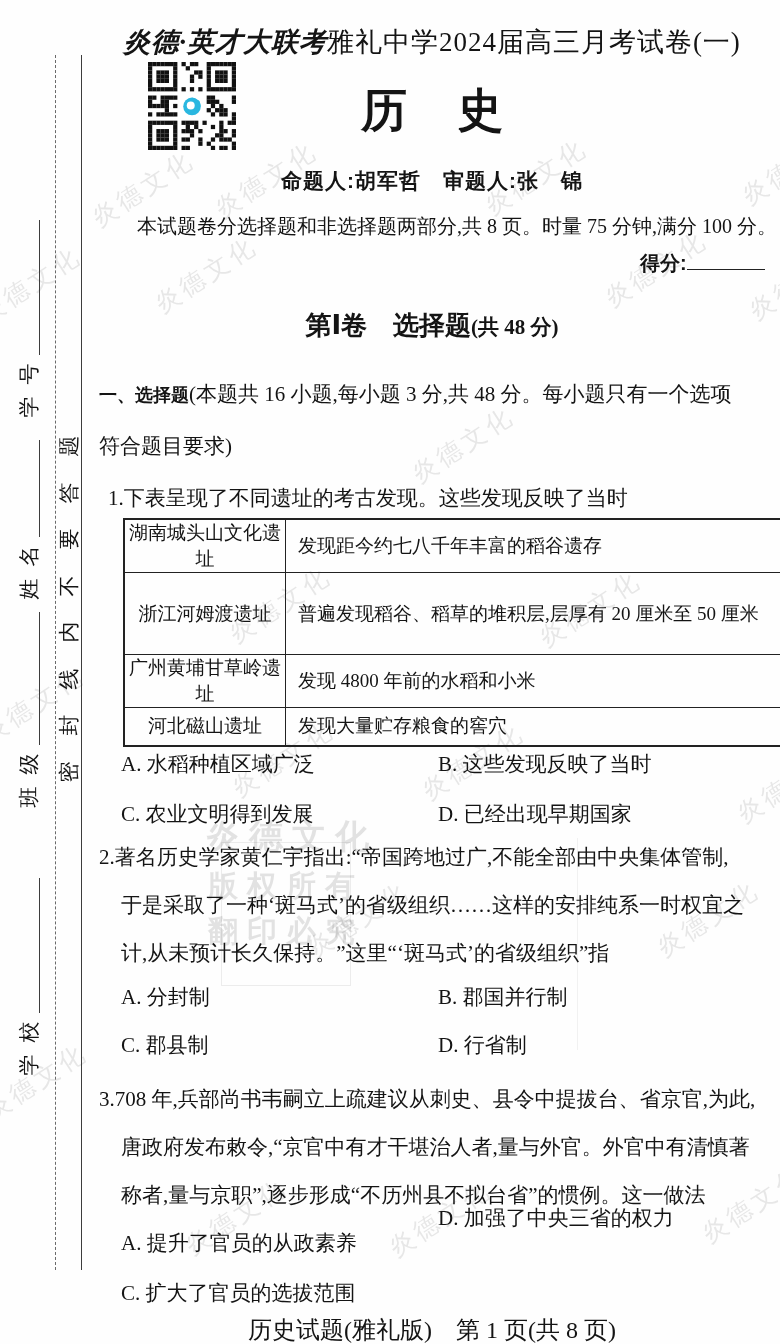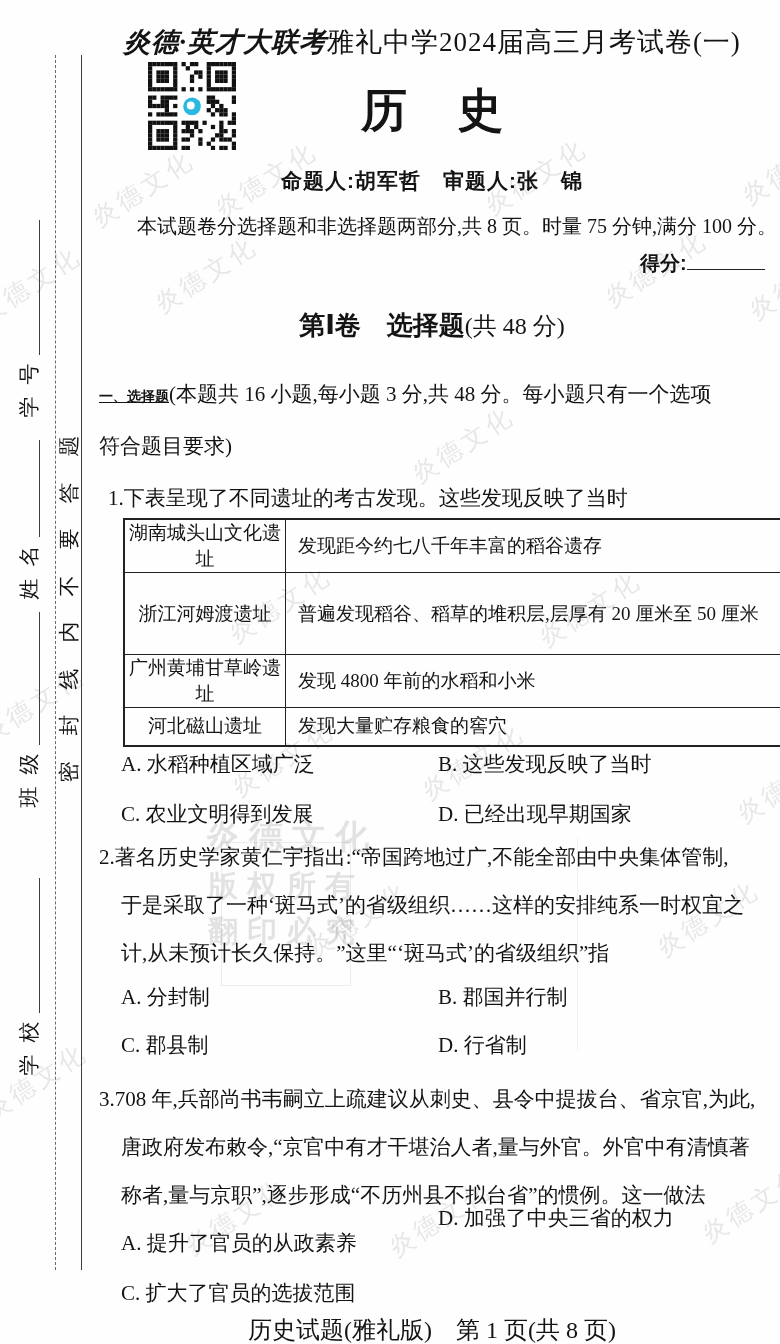--- a/index.html
+++ b/index.html
@@ -31,21 +31,21 @@
   
   .header1{top:24px;font-size:27px;letter-spacing:1px;white-space:nowrap;}
   .header1 .brand{font-weight:800;font-style:italic;}
   .subject{top:80px;font-size:46px;letter-spacing:50px;text-indent:50px;}
   .authors{top:167px;font-size:21px;letter-spacing:1px;}
   .intro{top:213px;left:137px;font-size:20px;}
   .score{top:250px;left:640px;font-size:20px;}
   .score-line{display:inline-block;width:78px;border-bottom:1.5px solid #222;height:18px;}
 
   .sec-head{top:308px;font-size:26px;}
-  .sec-head .note{font-size:24px;font-weight:400;font-family:"Liberation Serif","DejaVu Serif",serif;margin-top:32px;}
+  .sec-head .note{font-size:21px;font-weight:700;font-family:"Liberation Serif","DejaVu Serif",serif;margin-top:32px;}
 
   .bodyline{position:absolute;font-size:21px;white-space:nowrap;}
   .opt{position:absolute;font-size:21px;white-space:nowrap;}
 
   
   .q-table{position:absolute;left:123px;top:518px;width:688px;border-collapse:collapse;
            border:2px solid #222;font-size:19px;table-layout:fixed;}
   .q-table td{border:1px solid #222;padding:0;}
   .q-table td.c1{width:160px;text-align:center;}
   .q-table td.c2{padding-left:12px;padding-right:8px;}
@@ -326,21 +326,21 @@
   <div class="abs intro">本试题卷分选择题和非选择题两部分,共 8 页。时量 75 分钟,满分 100 分。</div>
   <div class="abs score">
     <span class="hei">得分:</span><span class="score-line"></span>
   </div>
 
   <div class="abs centered sec-head hei">
     <span>第Ⅰ卷　选择题</span><span class="note">(共 48 分)</span>
   </div>
 
   <div class="bodyline" style="left:99px;top:380px;">
-    <span class="hei" style="font-size:14px;text-decoration:underline;">一、选择题</span><span>(本题共 16 小题,每小题 3 分,共 48 分。每小题只有一个选项</span>
+    <span class="hei" style="font-size:18px;">一、选择题</span><span>(本题共 16 小题,每小题 3 分,共 48 分。每小题只有一个选项</span>
   </div>
   <div class="bodyline" style="left:99px;top:432px;">符合题目要求)</div>
 
   <div class="bodyline" style="left:108px;top:484px;">1.下表呈现了不同遗址的考古发现。这些发现反映了当时</div>
 
   <table class="q-table">
     <tbody>
       <tr>
         <td class="c1">湖南城头山文化遗址</td>
         <td class="c2">发现距今约七八千年丰富的稻谷遗存</td>

